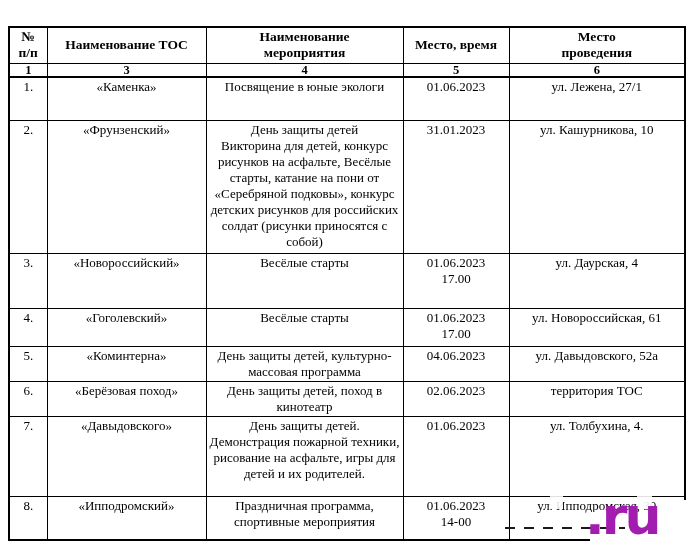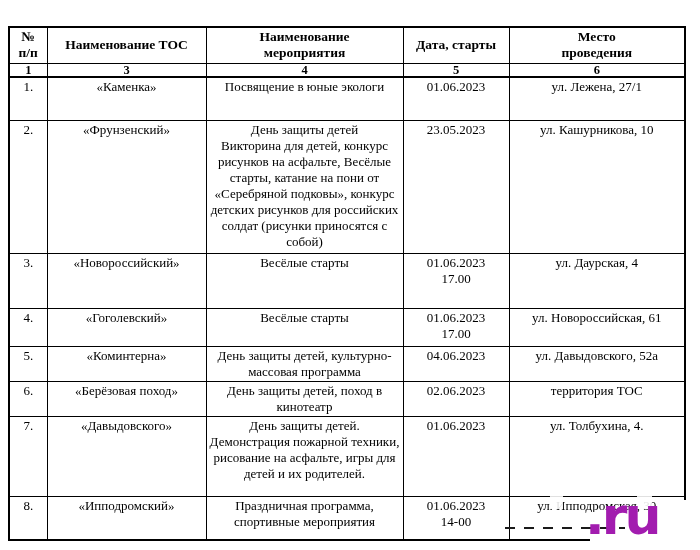--- a/index.html
+++ b/index.html
@@ -81,21 +81,21 @@
       <col style="width:106px">
       <col style="width:176px">
     </colgroup>
     <tbody>
       <tr class="header-row">
         <th>№
 п/п</th>
         <th>Наименование ТОС</th>
         <th>Наименование
 мероприятия</th>
-        <th>Дата, старты</th>
+        <th>Место, время</th>
         <th>Место
 проведения</th>
       </tr>
       <tr class="numbers-row">
         <td>1</td>
         <td>3</td>
         <td>4</td>
         <td>5</td>
         <td>6</td>
       </tr>
@@ -110,21 +110,21 @@
         </td>
         <td>ул. Лежена, 27/1</td>
       </tr>
 
       <tr class="r2">
         <td>2.</td>
         <td>«Фрунзенский»</td>
         <td class="event">День защиты детей
 Викторина для детей, конкурс рисунков на асфальте, Весёлые старты, катание на пони от «Серебряной подковы», конкурс детских рисунков для российских солдат (рисунки приносятся с собой)</td>
         <td>
-          <div>23.05.2023</div>
+          <div>31.01.2023</div>
           <div></div>
         </td>
         <td>ул. Кашурникова, 10</td>
       </tr>
 
       <tr class="r3">
         <td>3.</td>
         <td>«Новороссийский»</td>
         <td class="event">Весёлые старты</td>
         <td>

